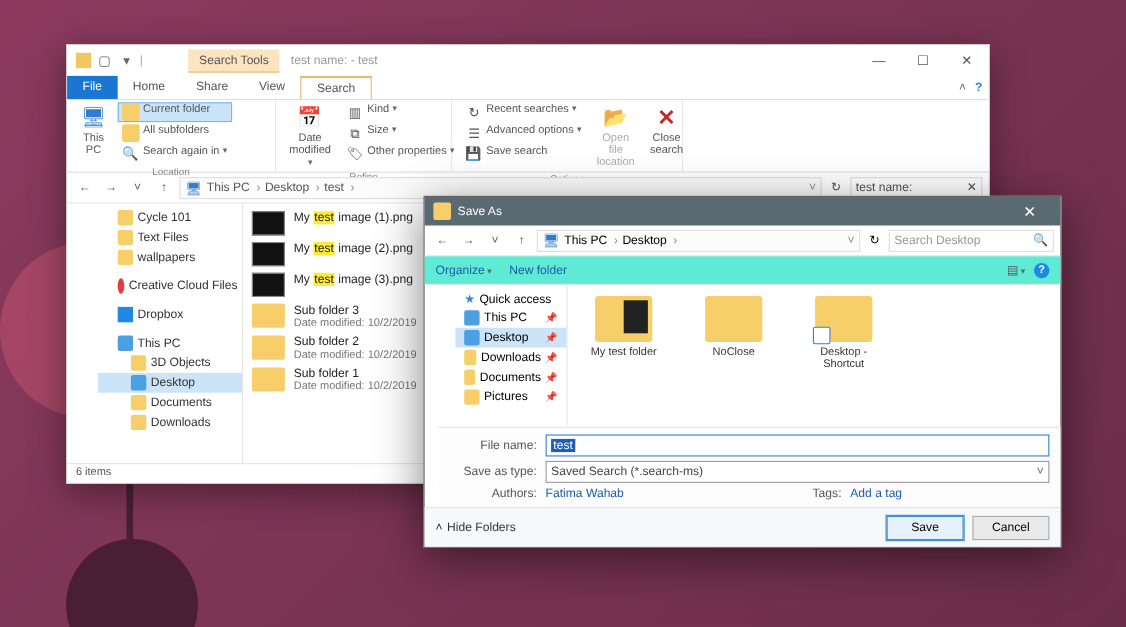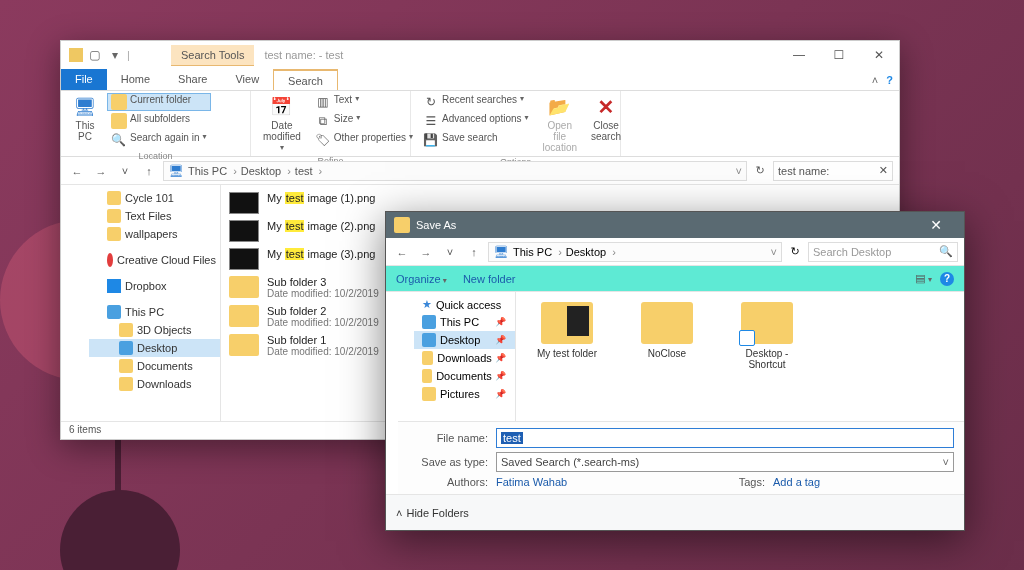--- a/index.html
+++ b/index.html
@@ -60,21 +60,21 @@
   .file-row { display:flex; align-items:flex-start; gap:8px; padding:3px 8px; }
   .thumb { width:30px; height:22px; background:#111; border:1px solid #888; flex-shrink:0; }
   .thumb.folder { background:#f7cf6a; border:none; border-radius:2px; }
   .fname { color:#222; }
   .fname .hl { background:#ffeb3b; padding:0 1px; }
   .fmeta { color:#777; font-size:10px; }
   .status-bar { height:18px; border-top:1px solid #e5e5e5; font-size:10px; color:#555; padding:2px 8px; }
 
   
   .saveas {
-    position:absolute; left:385px; top:211px; width:580px; height:320px;
+    position:absolute; left:385px; top:178px; width:580px; height:320px;
     background:#fff; box-shadow:0 10px 40px rgba(0,0,0,0.5); border:1px solid #555;
     display:flex; flex-direction:column; font-size:11px;
   }
   .sa-title { background:#5a6a72; color:#fff; height:26px; display:flex; align-items:center; padding:0 8px; }
   .sa-title .txt { flex:1; display:flex; align-items:center; gap:6px; }
   .sa-close { width:40px; text-align:center; font-size:14px; }
   .sa-addr { height:28px; display:flex; align-items:center; gap:4px; padding:0 6px; border-bottom:1px solid #e5e5e5; }
   .sa-addr .breadcrumb { flex:1; }
   .sa-addr .search-box { width:150px; color:#999; }
   .sa-toolbar { height:26px; background:#5eead4; border-bottom:1px solid #e5e5e5; display:flex; align-items:center; gap:16px; padding:0 10px; color:#1b5bab; }
@@ -167,21 +167,21 @@
     <div class="ribbon-group" style="width:160px">
       <div class="ribbon-body">
         <div class="rbtn-v drop">
           <span class="ico24">📅</span>
           <span style="white-space:pre-line;text-align:center">Date
 modified</span>
         </div>
         <div style="display:flex;flex-direction:column;gap:1px;">
           <div class="rbtn-h drop">
               <span class="ico16">▥</span>
-              <span>Text</span>
+              <span>Kind</span>
             </div>
           <div class="rbtn-h drop">
               <span class="ico16">⧉</span>
               <span>Size</span>
             </div>
           <div class="rbtn-h drop">
               <span class="ico16">🏷</span>
               <span>Other properties</span>
             </div>
         </div>
@@ -419,14 +419,18 @@
     <label>Authors:</label>
     <span class="link">Fatima Wahab</span>
     <label>Tags:</label>
     <span class="link">Add a tag</span>
   </div>
   <div class="sa-footer">
     <div class="hide">
         <span>˄</span>
         <span>Hide Folders</span>
       </div>
+    <div class="btns">
+      <div class="btn primary">Save</div>
+      <div class="btn">Cancel</div>
+    </div>
   </div>
 </div>
 
 </body></html>

